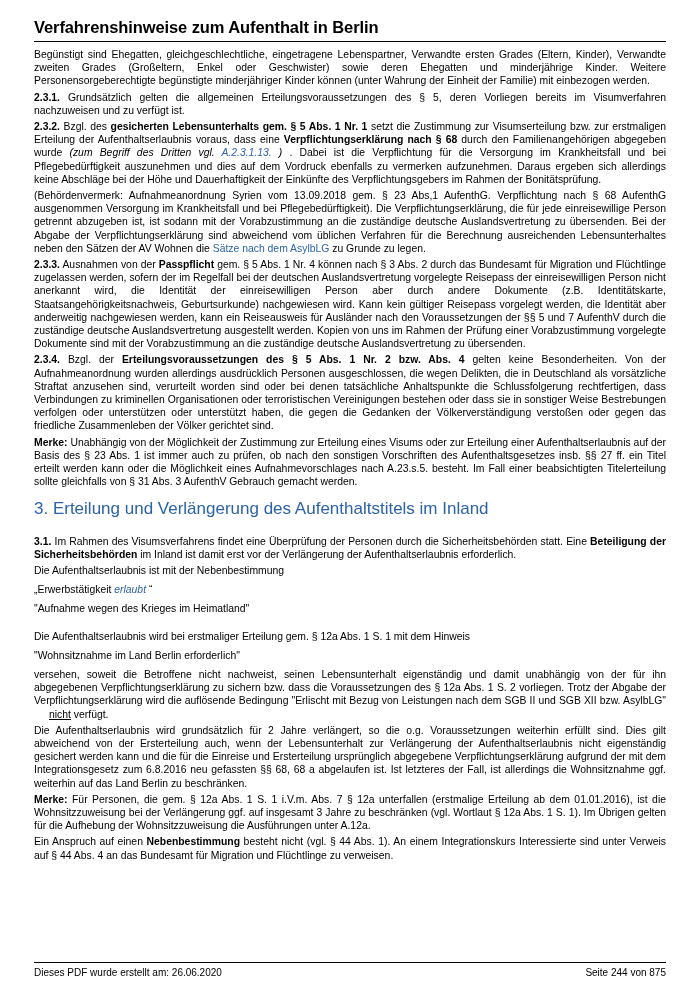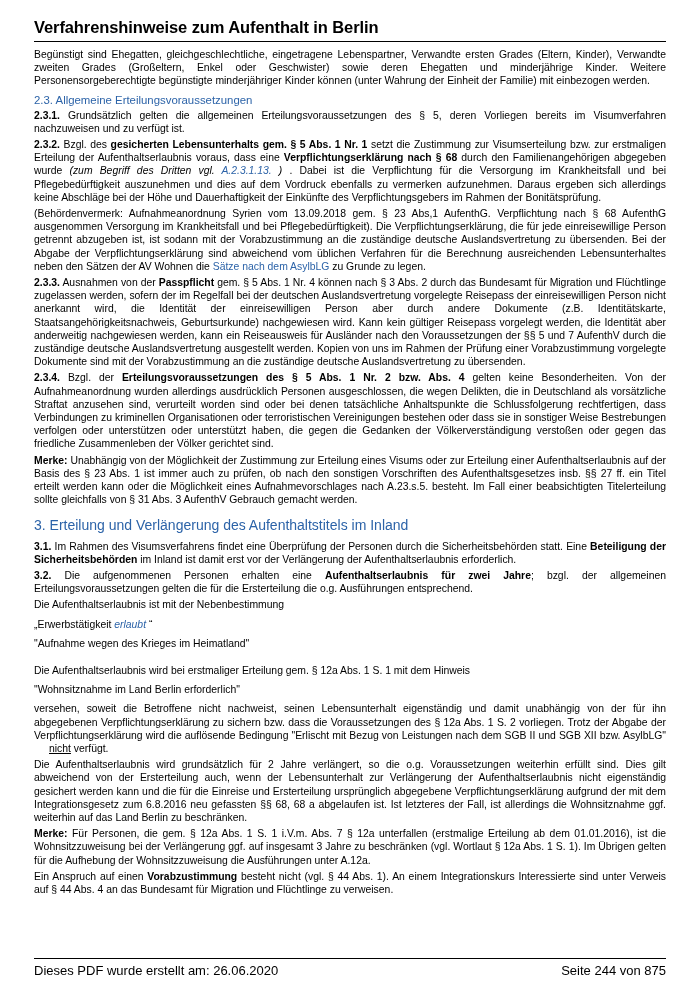--- a/index.html
+++ b/index.html
@@ -36,22 +36,22 @@
     text-align: justify;
     margin: 3px 0 3px 0;
   }
   .sec-heading {
     font-size: 11.4px;
     color: #2c63a8;
     margin: 6px 0 3px 0;
     font-weight: normal;
   }
   .sec-heading.big {
-    font-size: 14px;
-    margin: 10px 0 7px 0;
+    font-size: 17px;
+    margin: 10px 0 16px 0;
   }
   .b { font-weight: bold; }
   .i { font-style: italic; }
   .u { text-decoration: underline; margin-left: 15px; }
   .link { color: #2c63a8; }
   .linki { color: #2c63a8; font-style: italic; }
   .center {
     text-align: left;
     font-size: 10.4px;
     line-height: 1.27;
@@ -63,52 +63,50 @@
   .spacer-sm { height: 5px; }
   .footer {
     position: absolute;
     left: 34px;
     right: 34px;
     bottom: 12px;
     border-top: 1px solid #000;
     padding-top: 4px;
     display: flex;
     justify-content: space-between;
-    font-size: 13px;
+    font-size: 10px;
   }
 </style>
 </head>
 <body>
 
 <div class="page">
 
   <h1 class="doc-title">Verfahrenshinweise zum Aufenthalt in Berlin</h1>
 
 
   <p class="para">Begünstigt sind Ehegatten, gleichgeschlechtliche, eingetragene Lebenspartner, Verwandte ersten Grades (Eltern, Kinder), Verwandte zweiten Grades (Großeltern, Enkel oder Geschwister) sowie deren Ehegatten und minderjährige Kinder. Weitere Personensorgeberechtigte begünstigte minderjähriger Kinder können (unter Wahrung der Einheit der Familie) mit einbezogen werden.</p>
 
-  <div class="sec-heading">2.3. Allgemeine Erteilungsvoraussetzungen</div>
 
   <p class="para"><span class="b">2.3.1.</span> <span>Grundsätzlich gelten die allgemeinen Erteilungsvoraussetzungen des § 5, deren Vorliegen bereits im Visumverfahren nachzuweisen und zu verfügt ist.</span></p>
 
   <p class="para"><span class="b">2.3.2.</span> <span>Bzgl. des </span><span class="b">gesicherten Lebensunterhalts gem. § 5 Abs. 1 Nr. 1</span><span> setzt die Zustimmung zur Visumserteilung bzw. zur erstmaligen Erteilung der Aufenthaltserlaubnis voraus, dass eine </span><span class="b">Verpflichtungserklärung nach § 68</span><span> durch den Familienangehörigen abgegeben wurde </span><span class="i">(zum Begriff des Dritten vgl. </span><span class="linki">A.2.3.1.13.</span><span class="i"> )</span><span> . Dabei ist die Verpflichtung für die Versorgung im Krankheitsfall und bei Pflegebedürftigkeit auszunehmen und dies auf dem Vordruck ebenfalls zu vermerken aufzunehmen. Daraus ergeben sich allerdings keine Abschläge bei der Höhe und Dauerhaftigkeit der Einkünfte des Verpflichtungsgebers im Rahmen der Bonitätsprüfung.</span></p>
 
   <p class="para"><span>(Behördenvermerk: Aufnahmeanordnung Syrien vom 13.09.2018 gem. § 23 Abs,1 AufenthG. Verpflichtung nach § 68 AufenthG ausgenommen Versorgung im Krankheitsfall und bei Pflegebedürftigkeit). Die Verpflichtungserklärung, die für jede einreisewillige Person getrennt abzugeben ist, ist sodann mit der Vorabzustimmung an die zuständige deutsche Auslandsvertretung zu übersenden. Bei der Abgabe der Verpflichtungserklärung sind abweichend vom üblichen Verfahren für die Berechnung ausreichenden Lebensunterhaltes neben den Sätzen der AV Wohnen die </span><span class="link">Sätze nach dem AsylbLG</span><span> zu Grunde zu legen.</span></p>
 
   <p class="para"><span class="b">2.3.3.</span> <span>Ausnahmen von der </span><span class="b">Passpflicht</span><span> gem. § 5 Abs. 1 Nr. 4 können nach § 3 Abs. 2 durch das Bundesamt für Migration und Flüchtlinge zugelassen werden, sofern der im Regelfall bei der deutschen Auslandsvertretung vorgelegte Reisepass der einreisewilligen Person nicht anerkannt wird, die Identität der einreisewilligen Person aber durch andere Dokumente (z.B. Identitätskarte, Staatsangehörigkeitsnachweis, Geburtsurkunde) nachgewiesen wird. Kann kein gültiger Reisepass vorgelegt werden, die Identität aber anderweitig nachgewiesen werden, kann ein Reiseausweis für Ausländer nach den Voraussetzungen der §§ 5 und 7 AufenthV durch die zuständige deutsche Auslandsvertretung ausgestellt werden. Kopien von uns im Rahmen der Prüfung einer Vorabzustimmung vorgelegte Dokumente sind mit der Vorabzustimmung an die zuständige deutsche Auslandsvertretung zu übersenden.</span></p>
 
   <p class="para"><span class="b">2.3.4.</span> <span>Bzgl. der </span><span class="b">Erteilungsvoraussetzungen des § 5 Abs. 1 Nr. 2 bzw. Abs. 4</span><span> gelten keine Besonderheiten. Von der Aufnahmeanordnung wurden allerdings ausdrücklich Personen ausgeschlossen, die wegen Delikten, die in Deutschland als vorsätzliche Straftat anzusehen sind, verurteilt worden sind oder bei denen tatsächliche Anhaltspunkte die Schlussfolgerung rechtfertigen, dass Verbindungen zu kriminellen Organisationen oder terroristischen Vereinigungen bestehen oder dass sie in sonstiger Weise Bestrebungen verfolgen oder unterstützen oder unterstützt haben, die gegen die Gedanken der Völkerverständigung verstoßen oder gegen das friedliche Zusammenleben der Völker gerichtet sind.</span></p>
 
   <p class="para"><span class="b">Merke:</span><span> Unabhängig von der Möglichkeit der Zustimmung zur Erteilung eines Visums oder zur Erteilung einer Aufenthaltserlaubnis auf der Basis des § 23 Abs. 1 ist immer auch zu prüfen, ob nach den sonstigen Vorschriften des Aufenthaltsgesetzes insb. §§ 27 ff. ein Titel erteilt werden kann oder die Möglichkeit eines Aufnahmevorschlages nach A.23.s.5. besteht. Im Fall einer beabsichtigten Titelerteilung sollte gleichfalls von § 31 Abs. 3 AufenthV Gebrauch gemacht werden.</span></p>
 
   <div class="sec-heading big">3. Erteilung und Verlängerung des Aufenthaltstitels im Inland</div>
 
   <p class="para"><span class="b">3.1.</span><span> Im Rahmen des Visumsverfahrens findet eine Überprüfung der Personen durch die Sicherheitsbehörden statt. Eine </span><span class="b">Beteiligung der Sicherheitsbehörden</span><span> im Inland ist damit erst vor der Verlängerung der Aufenthaltserlaubnis erforderlich.</span></p>
 
-  <p class="para"><span class="b">3.2.</span><span> Die aufgenommenen Personen erhalten eine </span><span class="b">Aufenthaltserlaubnis für zwei Jahre</span><span>; bzgl. der allgemeinen Erteilungsvoraussetzungen gelten die für die Ersterteilung die o.g. Ausführungen entsprechend.</span></p>
 
   <p class="para plain">Die Aufenthaltserlaubnis ist mit der Nebenbestimmung</p>
 
   <p class="center"><span>„Erwerbstätigkeit </span><span class="linki">erlaubt</span><span> “</span></p>
 
 
   <p class="center">"Aufnahme wegen des Krieges im Heimatland"</p>
 
 
   <div class="spacer-sm"></div>
@@ -116,20 +114,20 @@
   <p class="para plain">Die Aufenthaltserlaubnis wird bei erstmaliger Erteilung gem. § 12a Abs. 1 S. 1 mit dem Hinweis</p>
 
   <p class="center">"Wohnsitznahme im Land Berlin erforderlich"</p>
 
   <p class="para"><span>versehen, soweit die Betroffene nicht nachweist, seinen Lebensunterhalt eigenständig und damit unabhängig von der für ihn abgegebenen Verpflichtungserklärung zu sichern bzw. dass die Voraussetzungen des § 12a Abs. 1 S. 2 vorliegen. Trotz der Abgabe der Verpflichtungserklärung wird die auflösende Bedingung "Erlischt mit Bezug von Leistungen nach dem SGB II und SGB XII bzw. AsylbLG" </span><span class="u">nicht</span><span> verfügt.</span></p>
 
   <p class="para">Die Aufenthaltserlaubnis wird grundsätzlich für 2 Jahre verlängert, so die o.g. Voraussetzungen weiterhin erfüllt sind. Dies gilt abweichend von der Ersterteilung auch, wenn der Lebensunterhalt zur Verlängerung der Aufenthaltserlaubnis nicht eigenständig gesichert werden kann und die für die Einreise und Ersterteilung ursprünglich abgegebene Verpflichtungserklärung aufgrund der mit dem Integrationsgesetz zum 6.8.2016 neu gefassten §§ 68, 68 a abgelaufen ist. Ist letzteres der Fall, ist allerdings die Wohnsitznahme ggf. weiterhin auf das Land Berlin zu beschränken.</p>
 
   <p class="para"><span class="b">Merke:</span><span> Für Personen, die gem. § 12a Abs. 1 S. 1 i.V.m. Abs. 7 § 12a unterfallen (erstmalige Erteilung ab dem 01.01.2016), ist die Wohnsitzzuweisung bei der Verlängerung ggf. auf insgesamt 3 Jahre zu beschränken (vgl. Wortlaut § 12a Abs. 1 S. 1). Im Übrigen gelten für die Aufhebung der Wohnsitzzuweisung die Ausführungen unter A.12a.</span></p>
 
-  <p class="para"><span>Ein Anspruch auf einen </span><span class="b">Vorabzustimmung</span><span> besteht nicht (vgl. § 44 Abs. 1). An einem Integrationskurs Interessierte sind unter Verweis auf § 44 Abs. 4 an das Bundesamt für Migration und Flüchtlinge zu verweisen.</span></p>
+  <p class="para"><span>Ein Anspruch auf einen </span><span class="b">Nebenbestimmung</span><span> besteht nicht (vgl. § 44 Abs. 1). An einem Integrationskurs Interessierte sind unter Verweis auf § 44 Abs. 4 an das Bundesamt für Migration und Flüchtlinge zu verweisen.</span></p>
 
   <div class="footer">
     <span>Dieses PDF wurde erstellt am: 26.06.2020</span>
     <span>Seite 244 von 875</span>
   </div>
 
 </div>
 
 </body></html>

